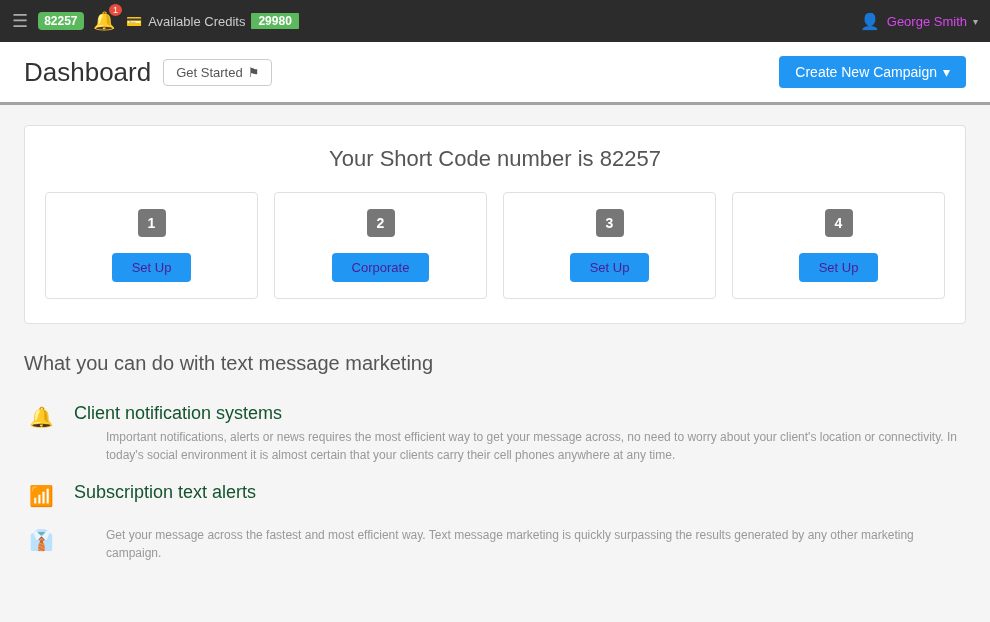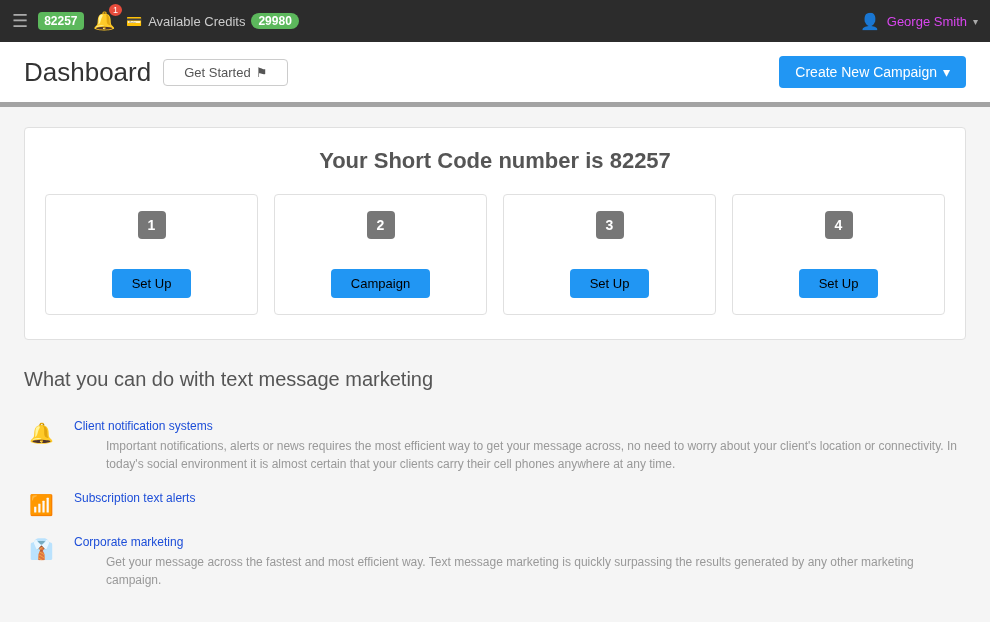--- a/index.html
+++ b/index.html
@@ -35,47 +35,47 @@
       padding: 1px 4px;
       position: absolute;
       top: -6px;
       right: -6px;
     }
     .credits-wrap { display: flex; align-items: center; gap: 6px; color: #ccc; font-size: 13px; }
     .credits-icon { color: #5bc0de; }
     .credits-badge {
       background: #5cb85c;
       color: #fff;
-      border-radius: 8px;
+      border-radius: 1px;
       padding: 1px 7px;
       font-size: 12px;
       font-weight: bold;
     }
     .topnav-right { display: flex; align-items: center; gap: 6px; color: #ccc; font-size: 13px; }
     .user-icon { color: #aaa; font-size: 16px; }
     .user-name { color: #d946ef; }
     .user-dropdown { color: #aaa; font-size: 10px; }
 
     
     .page-header {
       background: #fff;
       padding: 14px 24px;
       display: flex;
       align-items: center;
       justify-content: space-between;
-      border-bottom: 5px solid #a3a3a3;
+      border-bottom: 3px solid #a3a3a3;
       gap: 15px;
     }
     .page-title-wrap { display: flex; align-items: center; gap: 12px; }
     .page-title { font-size: 26px; font-weight: 300; color: #333; }
     .get-started-btn {
       border: 1px solid #ccc;
       background: #fff;
       border-radius: 4px;
-      padding: 5px 20px;
+      padding: 5px 12px;
       font-size: 13px;
       cursor: pointer;
       color: #555;
       display: flex;
       align-items: center;
       gap: 5px;
     }
     .create-campaign-btn {
       background: #2196f3;
       color: #fff;
@@ -96,21 +96,21 @@
     .shortcode-card {
       background: #fff;
       border: 1px solid #e0e0e0;
       border-radius: 4px;
       padding: 20px 20px 24px;
       margin-bottom: 28px;
     }
     .shortcode-title {
       text-align: center;
       font-size: 22px;
-      font-weight: 700;
+      font-weight: 400;
       color: #555;
       margin-bottom: 20px;
     }
     .steps-grid {
       display: grid;
       grid-template-columns: repeat(4, 1fr);
       gap: 16px;
     }
     .step-card {
       border: 1px solid #e0e0e0;
@@ -131,27 +131,27 @@
       height: 28px;
       display: flex;
       align-items: center;
       justify-content: center;
       font-size: 14px;
       font-weight: bold;
     }
     .step-desc { font-size: 13px; color: #555; line-height: 1.5; flex: 1; }
     .step-btn {
       background: #2196f3;
-      color: #000000;
+      color: #4c1d95;
       border: none;
       border-radius: 4px;
       padding: 7px 20px;
       font-size: 13px;
       cursor: pointer;
-      margin-top: 20px;
+      margin-top: 6px;
     }
 
     
     .features-title { font-size: 20px; font-weight: 300; color: #555; margin-bottom: 28px; }
     .feature-item {
       display: flex;
       align-items: flex-start;
       gap: 14px;
       margin-bottom: 18px;
     }
@@ -159,21 +159,21 @@
       width: 36px;
       flex-shrink: 0;
       display: flex;
       align-items: flex-start;
       justify-content: center;
       padding-top: 2px;
       color: #aaa;
       font-size: 20px;
     }
     .feature-text-wrap {}
-    .feature-name { font-size: 12px; color: #1d4ed8; margin-bottom: 4px; }
+    .feature-name { font-size: 18px; color: #14532d; margin-bottom: 4px; }
     .feature-desc { font-size: 12px; color: #999; line-height: 1.5; margin-left: 32px; }
   </style>
 </head>
 <body>
 
 <nav class="topnav">
   <div class="topnav-left">
     <span class="hamburger-icon">☰</span>
     <span class="app-badge">82257</span>
     <span class="notif-wrap">
@@ -213,21 +213,21 @@
     <h2 class="shortcode-title">
       <span>Your Short Code number is</span>&nbsp;<span>82257</span>
     </h2>
     <div class="steps-grid" id="steps-container">
     <div class="step-card">
       <div class="step-num">1</div>
       <button class="step-btn">Set Up</button>
     </div>
         <div class="step-card">
       <div class="step-num">2</div>
-      <button class="step-btn">Campaign</button>
+      <button class="step-btn">Corporate</button>
     </div>
         <div class="step-card">
       <div class="step-num">3</div>
       <button class="step-btn">Set Up</button>
     </div>
         <div class="step-card">
       <div class="step-num">4</div>
       <button class="step-btn">Set Up</button>
     </div>
       </div>
@@ -244,19 +244,18 @@
     </div>
       <div class="feature-item">
       <div class="feature-icon-wrap">📶</div>
       <div class="feature-text-wrap">
         <div class="feature-name">Subscription text alerts</div>
       </div>
     </div>
       <div class="feature-item">
       <div class="feature-icon-wrap">👔</div>
       <div class="feature-text-wrap">
-        <div class="feature-name">Corporate marketing</div>
         <div class="feature-desc">Get your message across the fastest and most efficient way. Text message marketing is quickly surpassing the results generated by any other marketing campaign.</div>
       </div>
     </div>
     </div>
 
 </div>
 
 </body></html>

